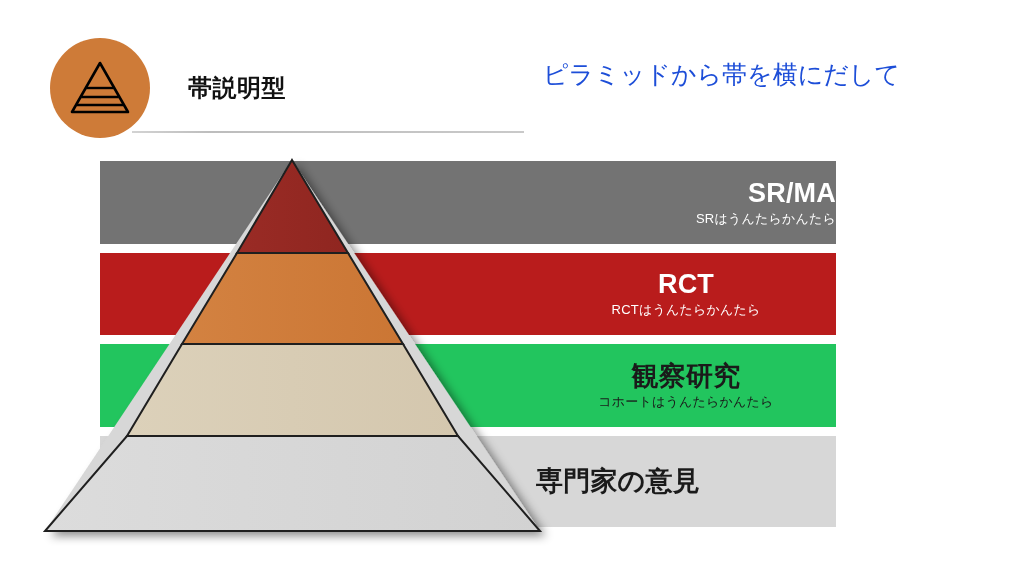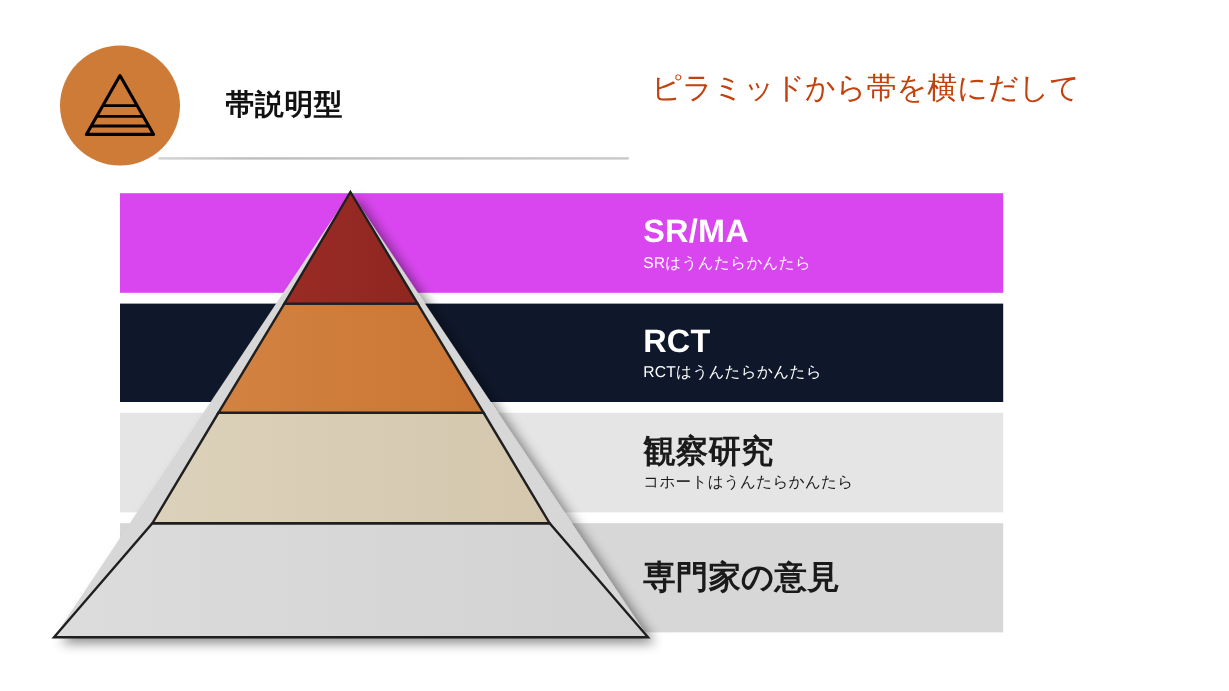--- a/index.html
+++ b/index.html
@@ -59,21 +59,21 @@
     height: 2px;
     background: linear-gradient(to right, #d3d3d3 0%, #bdbdbd 20%, #c9c9c9 100%);
   }
 
   #header-note {
     position: absolute;
     left: 543px;
     top: 58px;
     font-size: 25px;
     line-height: 33px;
-    color: #c2410c;
+    color: #1d4ed8;
     white-space: nowrap;
   }
   #header-note div { font-weight: normal; }
 
   
   #stage {
     position: absolute;
     left: 0;
     top: 0;
     width: 1024px;
@@ -99,23 +99,23 @@
     letter-spacing: 0.2px;
   }
   .band-desc {
     font-size: 13px;
     font-weight: normal;
     line-height: 1.25;
     margin: 3px 0 0 0;
     letter-spacing: 0.2px;
   }
 
-  #band-0 { top: 161px; height: 83px;  background: #d946ef; color: #ffffff; }
-  #band-1 { top: 253px; height: 82px;  background: #0f172a; color: #ffffff; }
-  #band-2 { top: 344px; height: 83px;  background: #e5e5e5; color: #1a1a1a; }
+  #band-0 { top: 161px; height: 83px;  background: #737373; color: #ffffff; text-align: right; }
+  #band-1 { top: 253px; height: 82px;  background: #b91c1c; color: #ffffff; align-items: center; }
+  #band-2 { top: 344px; height: 83px;  background: #22c55e; color: #1a1a1a; align-items: center; }
   #band-3 { top: 436px; height: 91px;  background: #D7D7D7; color: #1a1a1a; }
 
   
   #pyramid {
     position: absolute;
     left: 0;
     top: 0;
     width: 1024px;
     height: 576px;
     pointer-events: none;

